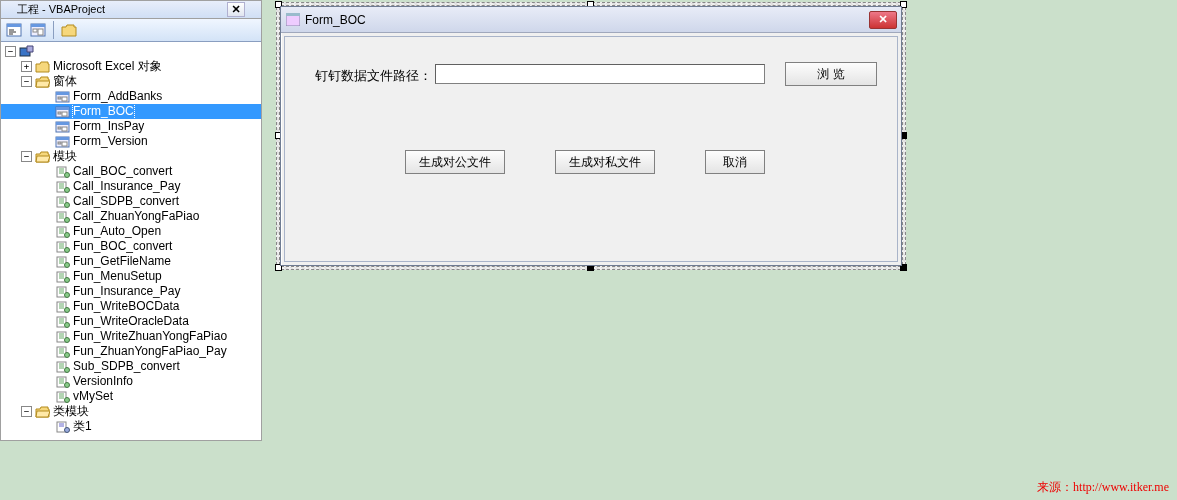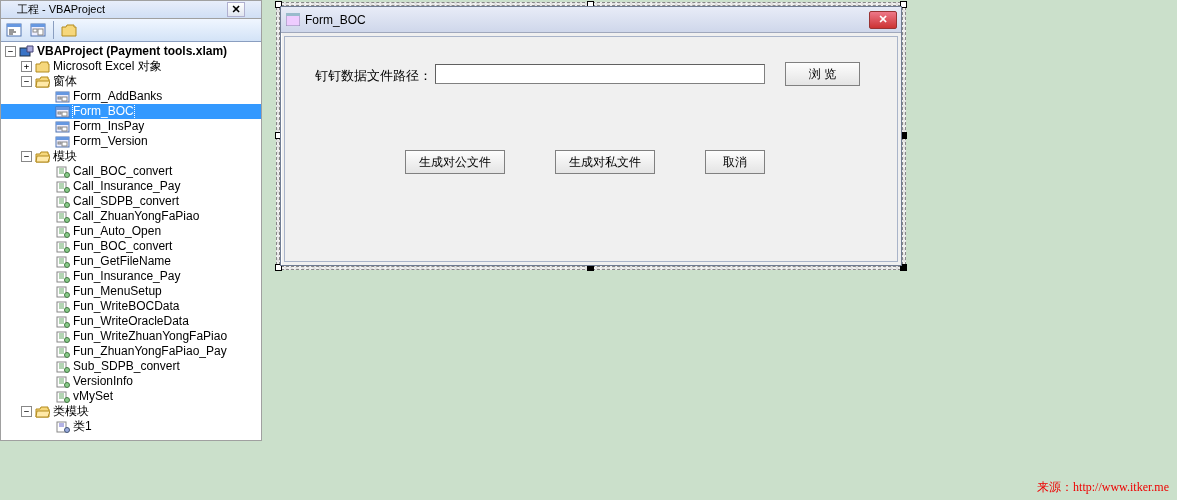--- a/index.html
+++ b/index.html
@@ -85,21 +85,20 @@
 
     <div class="tree-row">
       <span class="ind" style="width:4px"></span>
       <span class="tw">−</span>
       <span class="ic">
         <svg width="15" height="13">
             <rect x="1" y="3" width="10" height="8" fill="#3a74c6" stroke="#234"></rect>
             <path d="M8 1 L14 1 L14 7 L8 7 Z" fill="#aad" stroke="#447"></path>
           </svg>
       </span>
-      <span style="font-weight:bold" class="label">VBAProject (Payment tools.xlam)</span>
     </div>
 
     <div class="tree-row">
       <span class="ind" style="width:20px"></span>
       <span class="tw">+</span>
       <span class="ic">
           <svg width="15" height="12">
             <path d="M1 3 L5 3 L6 1 L13 1 L13 3 L14 3 L14 11 L1 11 Z" class="folder-closed"></path>
           </svg>
         </span>
@@ -287,35 +286,35 @@
           <span class="tw-empty"></span>
           <span class="ic">
             <svg width="15" height="12">
               <rect x="2" y="1" width="9" height="10" fill="#fff" stroke="#888"></rect>
               <line x1="4" y1="3" x2="9" y2="3" stroke="#6a6"></line>
               <line x1="4" y1="5" x2="9" y2="5" stroke="#6a6"></line>
               <line x1="4" y1="7" x2="9" y2="7" stroke="#6a6"></line>
               <circle cx="12" cy="9" r="2.5" fill="#8c8" stroke="#474"></circle>
             </svg>
           </span>
+          <span class="label">Fun_MenuSetup</span>
+        </div>
+        <div class="tree-row">
+          <span class="ind" style="width:40px"></span>
+          <span class="tw-empty"></span>
+          <span class="ic">
+            <svg width="15" height="12">
+              <rect x="2" y="1" width="9" height="10" fill="#fff" stroke="#888"></rect>
+              <line x1="4" y1="3" x2="9" y2="3" stroke="#6a6"></line>
+              <line x1="4" y1="5" x2="9" y2="5" stroke="#6a6"></line>
+              <line x1="4" y1="7" x2="9" y2="7" stroke="#6a6"></line>
+              <circle cx="12" cy="9" r="2.5" fill="#8c8" stroke="#474"></circle>
+            </svg>
+          </span>
           <span class="label">Fun_Insurance_Pay</span>
-        </div>
-        <div class="tree-row">
-          <span class="ind" style="width:40px"></span>
-          <span class="tw-empty"></span>
-          <span class="ic">
-            <svg width="15" height="12">
-              <rect x="2" y="1" width="9" height="10" fill="#fff" stroke="#888"></rect>
-              <line x1="4" y1="3" x2="9" y2="3" stroke="#6a6"></line>
-              <line x1="4" y1="5" x2="9" y2="5" stroke="#6a6"></line>
-              <line x1="4" y1="7" x2="9" y2="7" stroke="#6a6"></line>
-              <circle cx="12" cy="9" r="2.5" fill="#8c8" stroke="#474"></circle>
-            </svg>
-          </span>
-          <span class="label">Fun_MenuSetup</span>
         </div>
         <div class="tree-row">
           <span class="ind" style="width:40px"></span>
           <span class="tw-empty"></span>
           <span class="ic">
             <svg width="15" height="12">
               <rect x="2" y="1" width="9" height="10" fill="#fff" stroke="#888"></rect>
               <line x1="4" y1="3" x2="9" y2="3" stroke="#6a6"></line>
               <line x1="4" y1="5" x2="9" y2="5" stroke="#6a6"></line>
               <line x1="4" y1="7" x2="9" y2="7" stroke="#6a6"></line>
@@ -462,21 +461,21 @@
               <rect x="0" y="0" width="14" height="13" fill="#ecf" stroke="#88a"></rect>
               <rect x="0" y="0" width="14" height="3" fill="#9bc"></rect>
             </svg>
         </span>
         <span class="form-title-text">Form_BOC</span>
         <span class="win-close">✕</span>
       </div>
       <div class="form-body">
         <div class="frm-label" style="left:30px;top:30px">钉钉数据文件路径：</div>
         <input class="frm-input" style="left: 150px; top: 27px; width: 330px;" value="">
-        <div class="frm-btn" style="left:500px;top:25px;width:75px">浏 览</div>
+        <div class="frm-btn" style="left:500px;top:25px;width:92px">浏 览</div>
 
         <div class="frm-btn" style="left:270px;top:113px;width:100px">生成对私文件</div>
         <div class="frm-btn" style="left:120px;top:113px;width:100px">生成对公文件</div>
         <div class="frm-btn" style="left:420px;top:113px;width:60px">取消</div>
       </div>
     </div>
   </div>
 </div>
 
 <div class="watermark">来源：http://www.itker.me</div>

